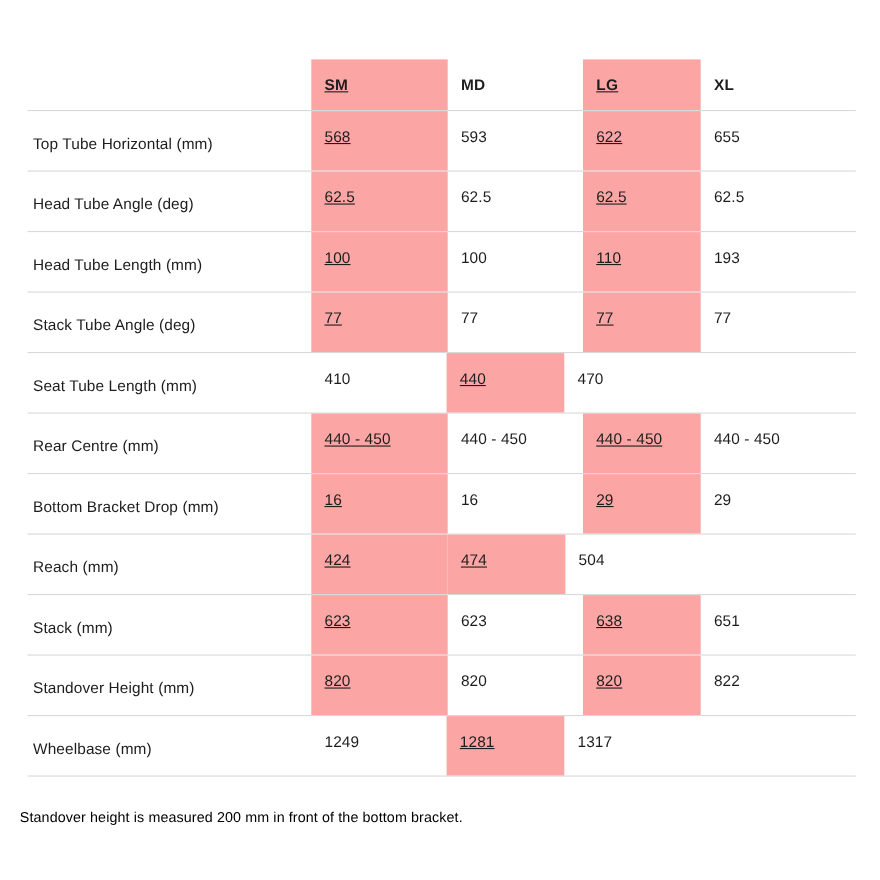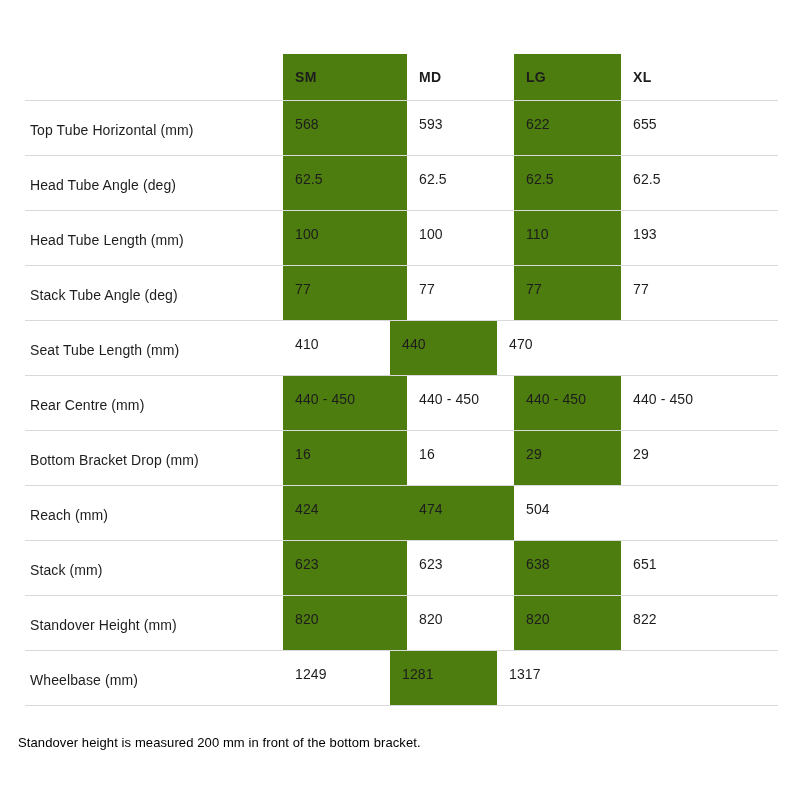--- a/index.html
+++ b/index.html
@@ -37,24 +37,24 @@
     padding-top: 4px;
   }
   .cell.val { padding-left: 12px; padding-top: 15px; }
   .row.header .cell.val {
     padding-top: 0;
     align-items: center;
     font-weight: bold;
     letter-spacing: 0.3px;
   }
   .col-sm { width: 124px; }
-  .col-md { width: 107px; }
+  .col-md { width: 123px; }
   .col-lg { width: 107px; }
   .col-xl { width: 121px; }
-  .shaded { background: #4d7c0f; }
+  .shaded { background: #fca5a5; text-decoration: underline; }
   .footnote {
     position: absolute;
     left: 18px; top: 735px;
     font-size: 13px;
     letter-spacing: 0.1px;
     color: #000000;
   }
 </style>
 </head>
 <body>

